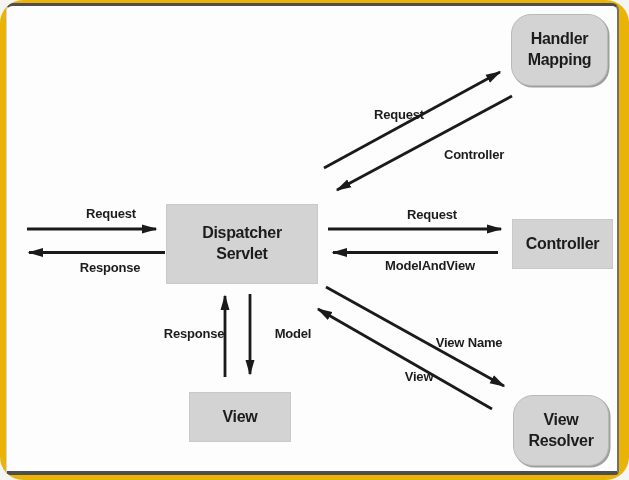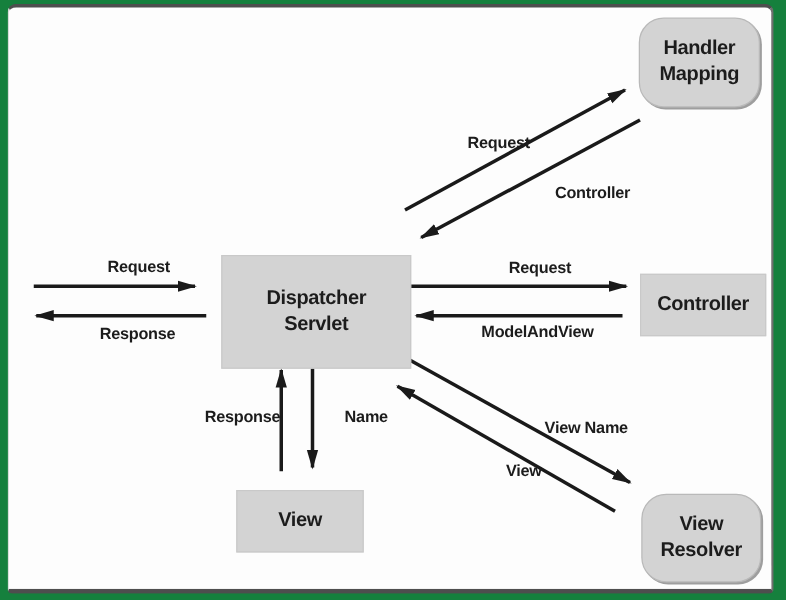--- a/index.html
+++ b/index.html
@@ -5,22 +5,23 @@
   html, body {
     margin: 0;
     padding: 0;
     background: #f5f5f4;
     font-family: "Liberation Sans", "DejaVu Sans", sans-serif;
   }
   .canvas {
     position: relative;
     width: 629px;
     height: 480px;
-    background: #15803d;
+    background: #eab308;
     overflow: hidden;
+    border-radius: 23px;
   }
   .frame {
     position: absolute;
     left: 6px;
     top: 3px;
     width: 613px;
     height: 472px;
     box-sizing: border-box;
     background: #fdfdfd;
     border-top: 3px solid #4e4e4e;
@@ -96,34 +97,34 @@
     <line class="arrow" x1="498" y1="252.5" x2="333" y2="252.5" marker-end="url(#ah)"></line>
     <line class="arrow" x1="326" y1="287" x2="504" y2="386" marker-end="url(#ah)"></line>
     <line class="arrow" x1="492" y1="409" x2="318" y2="309" marker-end="url(#ah)"></line>
     <line class="arrow" x1="225" y1="377" x2="225" y2="296" marker-end="url(#ah)"></line>
     <line class="arrow" x1="250" y1="294" x2="250" y2="374" marker-end="url(#ah)"></line>
   </svg>
 
   <div class="node rounded" style="left:511px; top:14px; width:97px; height:72px;">Handler
 Mapping</div>
 
-  <div class="node rect" style="left:177px; top:204px; width:152px; height:91px;">Dispatcher
+  <div class="node rect" style="left:166px; top:204px; width:152px; height:80px;">Dispatcher
 Servlet</div>
 
   <div class="node rect" style="left:512px; top:219px; width:101px; height:50px;">Controller</div>
 
   <div class="node rect" style="left:189px; top:392px; width:102px; height:50px;">View</div>
 
   <div class="node rounded" style="left:513px; top:395px; width:96px; height:71px;">View
 Resolver</div>
 
   <span class="edge-label" style="left:91px;  top:213px;">Request</span>
   <span class="edge-label" style="left:90px;  top:267px;">Response</span>
   <span class="edge-label" style="left:379px; top:114px;">Request</span>
   <span class="edge-label" style="left:454px; top:154px;">Controller</span>
   <span class="edge-label" style="left:412px; top:214px;">Request</span>
   <span class="edge-label" style="left:410px; top:265px;">ModelAndView</span>
   <span class="edge-label" style="left:449px; top:342px;">View Name</span>
   <span class="edge-label" style="left:399px; top:376px;">View</span>
   <span class="edge-label" style="left:174px; top:333px;">Response</span>
-  <span class="edge-label" style="left:273px; top:333px;">Name</span>
+  <span class="edge-label" style="left:273px; top:333px;">Model</span>
 
 </div>
 
 </body></html>

